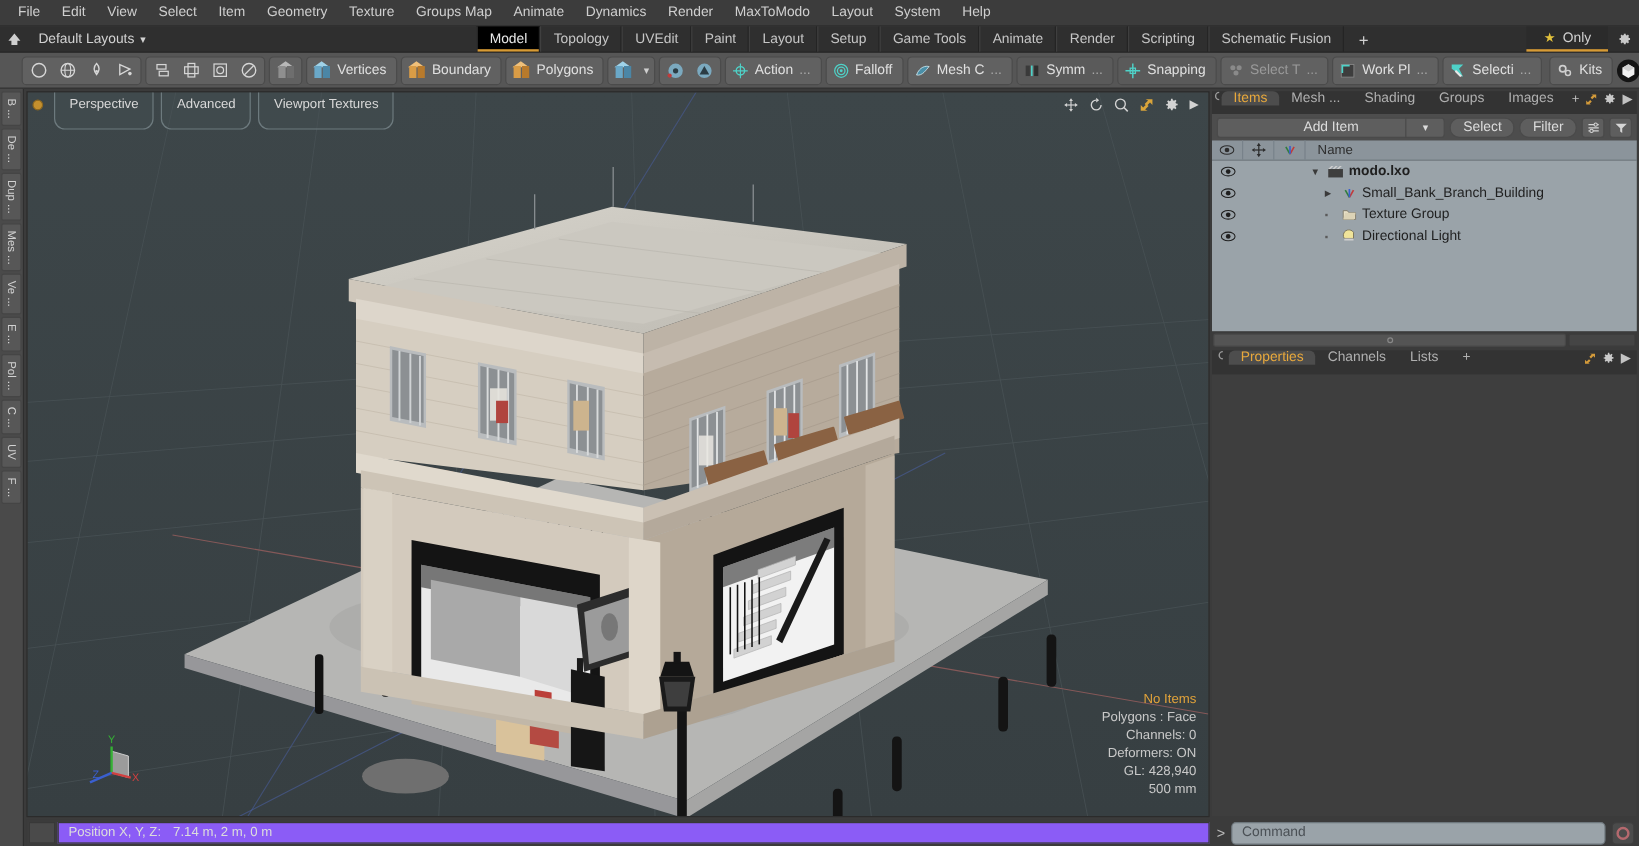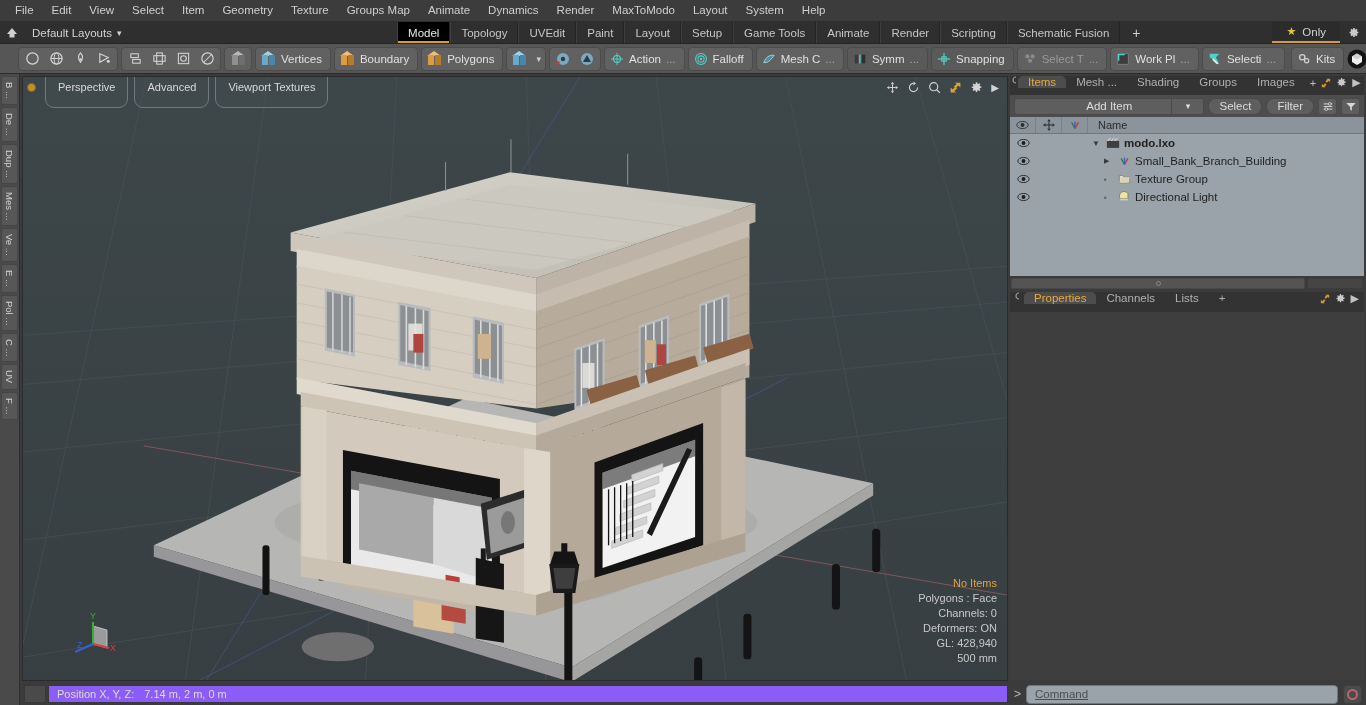--- a/index.html
+++ b/index.html
@@ -200,21 +200,21 @@
           display:flex; align-items:center; justify-content:center; }
   .hbar .nub { width:5px; height:5px; border-radius:50%; border:1px solid #888; }
   .hbar-end { width:56px; height:11px; background:#454545; border:1px solid #3c3c3c; border-radius:2px; margin-left:2px;}
 
   .props-body { flex:1 1 auto; background:#3e3e3e; border-top:1px solid #323232; }
 
   .cmdbar { height:25px; flex:0 0 25px; display:flex; align-items:center; gap:5px; padding: 3px 2px 0 4px; }
   .cmd-caret { color:#b9b9b9; font-size:12px; }
   .cmd-input {
     flex:1 1 auto; height:19px; background:#9aa3a9; border:1px solid #6e777d; border-radius:4px;
-    display:flex; align-items:center; padding: 0 8px; font-size:11.5px; color:#4a5055;text-decoration:underline;
+    display:flex; align-items:center; padding: 0 8px; font-size:11.5px; color:#4a5055;
   }
   .cmd-circle {
     width:19px; height:19px; border-radius:4px; background:#4b4b4b; border:1px solid #3e3e3e;
     display:flex; align-items:center; justify-content:center;
   }
   .cmd-circle i { width:11px;height:11px;border-radius:50%; border:2px solid #b4696e; display:block; }
 
   svg { display:block; }
 </style>
 </head>

